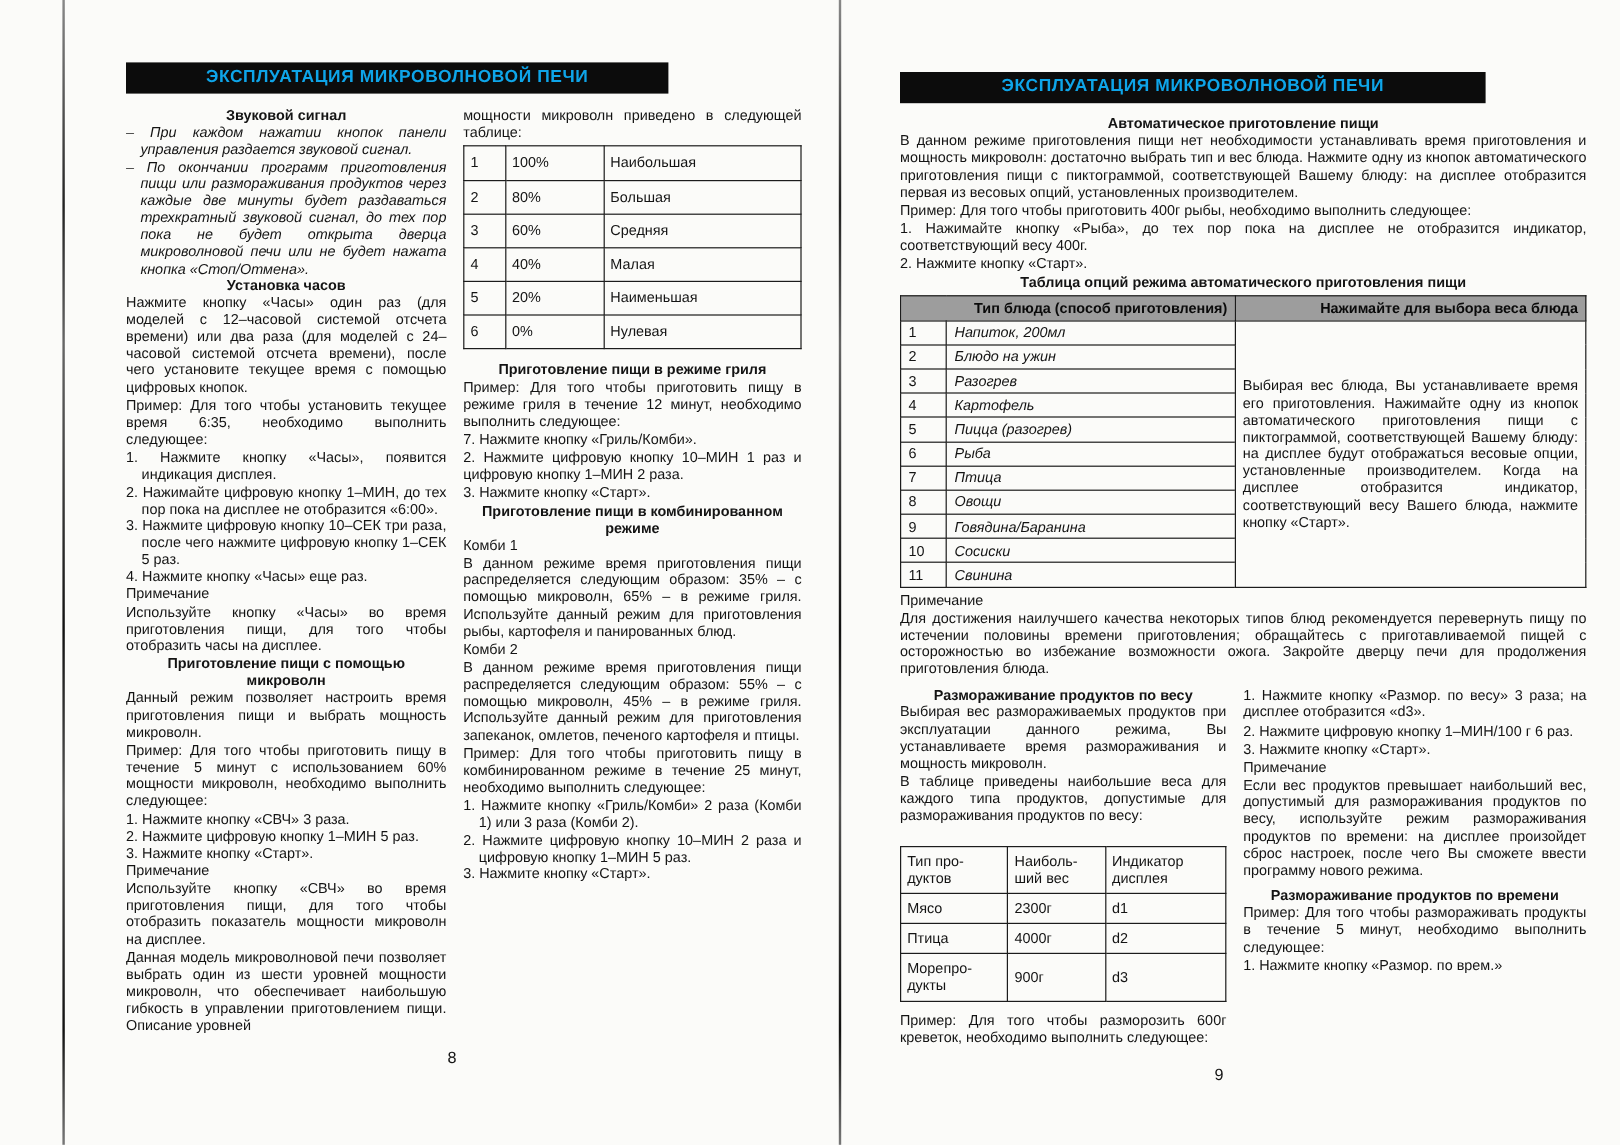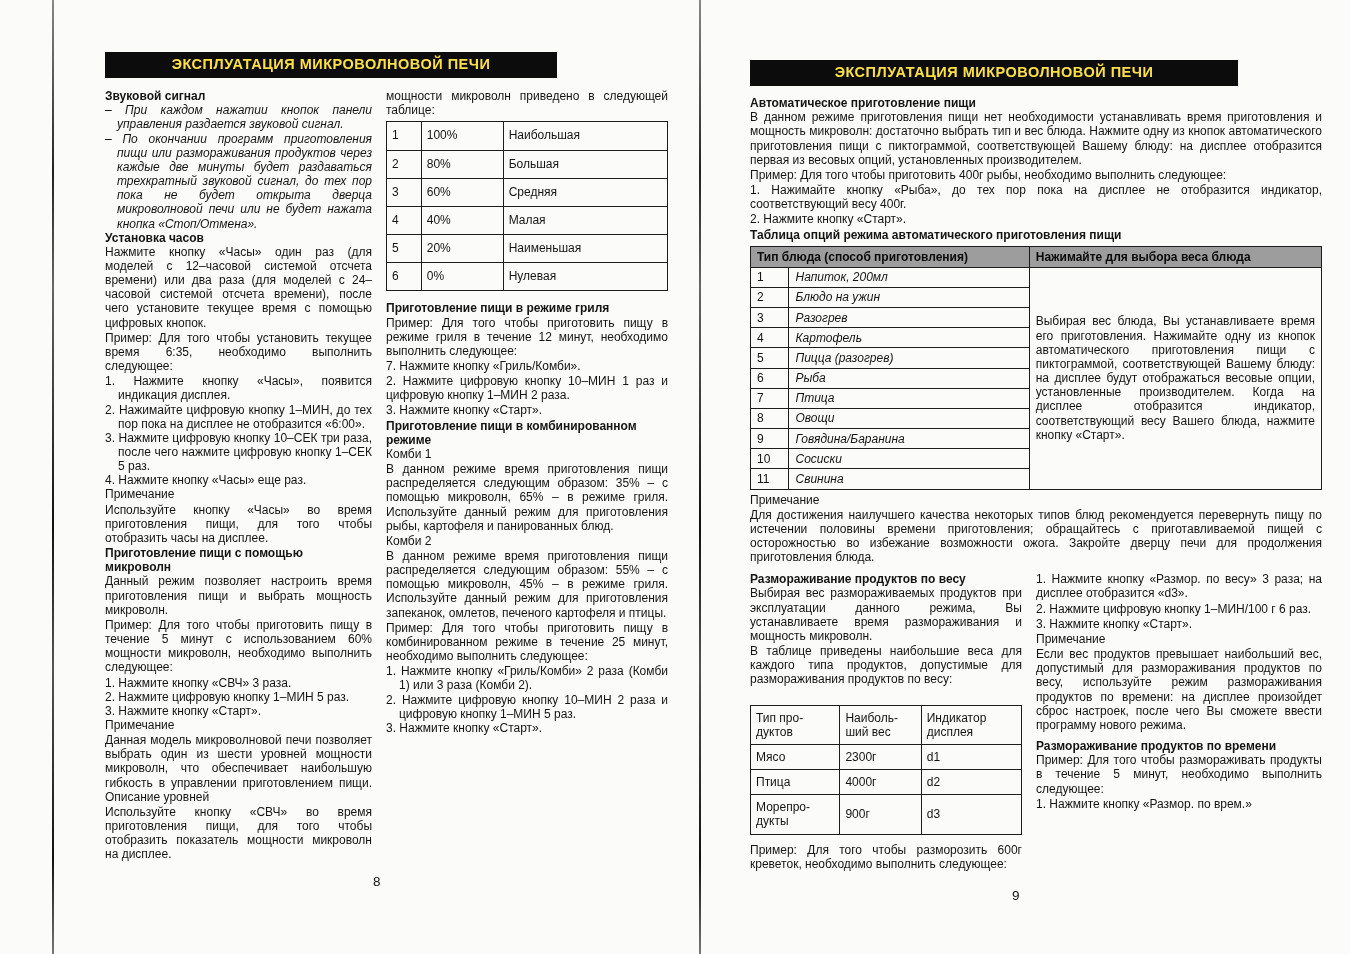--- a/index.html
+++ b/index.html
@@ -9,43 +9,43 @@
     font-family:"Liberation Sans","DejaVu Sans",sans-serif;
     font-size:12px;line-height:1.18;
   }
   .edge-line{position:absolute;top:0;bottom:0;width:2px;
     background:linear-gradient(#888 0%,#222 18%,#666 30%,#111 55%,#555 70%,#111 90%,#777 100%);}
   .edge-left{left:52px;}
   .edge-center{left:699px;}
   .page{position:absolute;}
   .page-l{left:105px;top:52px;width:563px;}
   .page-r{left:750px;top:60px;width:572px;}
-  .hbar{background:#0c0c0c;color:#fde047;text-align:center;font-weight:bold;
+  .hbar{background:#0c0c0c;color:#0ea5e9;text-align:center;font-weight:bold;
     font-size:14.5px;letter-spacing:.5px;padding:4px 0 5px;}
   .hbar-l{width:452px;}
   .hbar-r{width:488px;}
   .cols{display:flex;gap:14px;margin-top:11px;}
   .col{text-align:justify;}
   .col-1l{width:267px;}
   .col-2l{width:282px;}
   .colL-r{width:272px;}
   .colR-r{width:286px;}
-  .ttl{font-weight:bold;text-align:left;}
+  .ttl{font-weight:bold;text-align:center;}
   .p{margin:0 0 1px 0;}
   .li{padding-left:13px;text-indent:-13px;margin:0;}
   .dash{padding-left:12px;text-indent:-12px;margin:0;font-style:italic;}
   table{border-collapse:collapse;width:100%;}
   td,th{border:1.6px solid #1c1c1c;padding:3px 5px;vertical-align:middle;
     font-size:12px;text-align:left;}
   .power-table{margin:4px 0 10px 0;}
   .power-table th{font-weight:normal;padding:5px 5px;}
   .power-table td{padding:6px 5px 7px;}
   .intro-r{text-align:justify;margin-top:10px;}
   .auto-table{margin:4px 0 2px 0;}
-  .auto-table th{background:#9d9d9d;color:#0a0a0a;font-weight:bold;padding:3px 6px;}
+  .auto-table th{background:#9d9d9d;color:#0a0a0a;font-weight:bold;padding:3px 6px;text-align:right;}
   .auto-table td{padding:2.5px 6px;}
   .auto-num{width:24px;text-align:left;}
   .dish{font-style:italic;width:218px;}
   .weight-cell{width:268px;text-align:justify;font-style:normal;padding:6px 8px;}
   .note-block{margin-top:3px;text-align:justify;}
   .defrost-table{margin:18px 0 8px 0;}
   .defrost-table td,.defrost-table th{padding:5px 5px;}
   .defrost-table th{font-weight:normal;}
   .pgnum{position:absolute;font-size:13.5px;}
   .pg8{left:268px;top:822px;}
@@ -75,22 +75,22 @@
       <p class="li">4. Нажмите кнопку «Часы» еще раз.</p>
       <p class="p">Примечание</p>
       <p class="p">Используйте кнопку «Часы» во время приготовления пищи, для того чтобы отобразить часы на дисплее.</p>
       <div class="ttl">Приготовление пищи с помощью микроволн</div>
       <p class="p">Данный режим позволяет настроить время приготовления пищи и выбрать мощность микроволн.</p>
       <p class="p">Пример: Для того чтобы приготовить пищу в течение 5 минут с использованием 60% мощности микроволн, необходимо выполнить следующее:</p>
       <p class="li">1. Нажмите кнопку «СВЧ» 3 раза.</p>
       <p class="li">2. Нажмите цифровую кнопку 1–МИН 5 раз.</p>
       <p class="li">3. Нажмите кнопку «Старт».</p>
       <p class="p">Примечание</p>
+      <p class="p">Используйте кнопку «СВЧ» во время приготовления пищи, для того чтобы отобразить показатель мощности микроволн на дисплее.</p>
       <p class="p">Данная модель микроволновой печи позволяет выбрать один из шести уровней мощности микроволн, что обеспечивает наибольшую гибкость в управлении приготовлением пищи. Описание уровней</p>
-      <p class="p">Используйте кнопку «СВЧ» во время приготовления пищи, для того чтобы отобразить показатель мощности микроволн на дисплее.</p>
     </div>
 
     <div class="col col-2l">
       <p class="p">мощности микроволн приведено в следующей таблице:</p>
       <table class="power-table">
         <tbody>
         <tr>
           <td>1</td>
           <td>100%</td>
           <td>Наибольшая</td>

